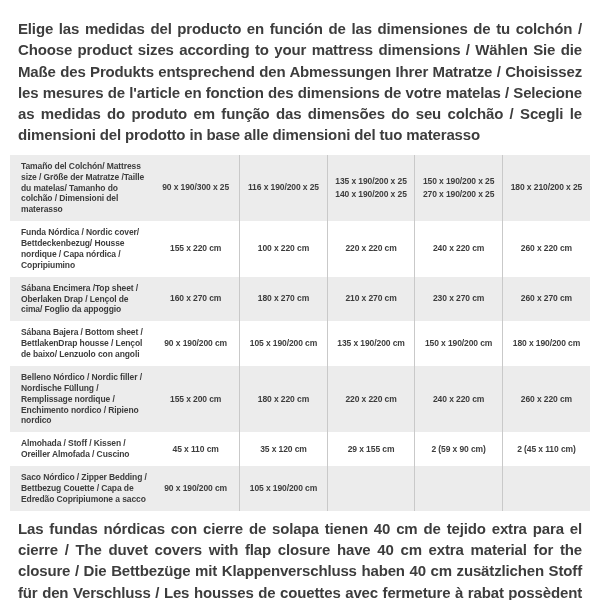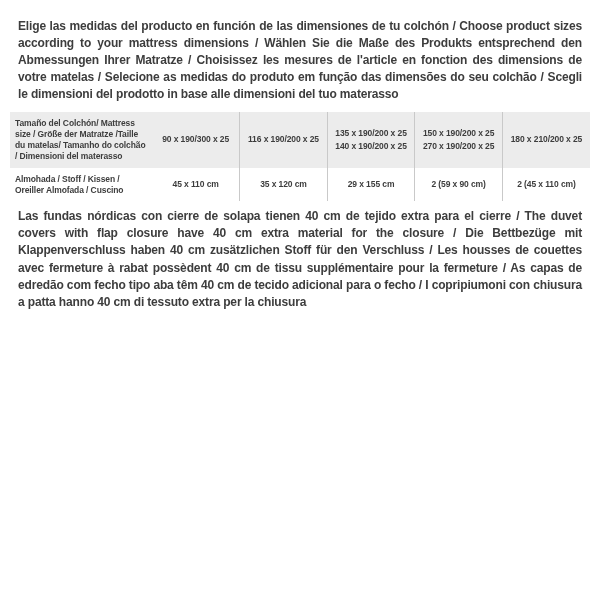--- a/index.html
+++ b/index.html
@@ -18,21 +18,21 @@
     width: 600px;
     height: 600px;
     overflow: hidden;
     font-family: "Liberation Sans", sans-serif;
     color: var(--text-color);
   }
   .page {
     padding: 12px 18px 10px 18px;
   }
   .note {
-    font-size: 12px;
+    font-size: 15px;
     font-weight: 700;
     letter-spacing: -0.15px;
     line-height: 1.42;
     text-align: justify;
     color: var(--text-color);
     margin: 6px 0;
   }
   .size-table {
     border-collapse: collapse;
     table-layout: fixed;
@@ -41,21 +41,21 @@
   }
   .size-table tr:nth-child(odd) { background: var(--stripe-color); }
   .size-table th {
     width: 24.5%;
     text-align: left;
     vertical-align: middle;
     font-size: 8.5px;
     font-weight: 700;
     letter-spacing: -0.1px;
     line-height: 1.28;
-    padding: 6px 4px 6px 5px;
+    padding: 6px 4px 6px 11px;
     margin-top: 40px;
   }
   .size-table td {
     text-align: center;
     vertical-align: middle;
     font-size: 8.5px;
     font-weight: 700;
     letter-spacing: -0.1px;
     line-height: 1.55;
     padding: 6px 2px;
@@ -75,24 +75,64 @@
           <th>Tamaño del Colchón/ Mattress size / Größe der Matratze /Taille du matelas/ Tamanho do colchão / Dimensioni del materasso</th>
           <td>90 x 190/300 x 25</td>
           <td>116 x 190/200 x 25</td>
           <td>135 x 190/200 x 25
 140 x 190/200 x 25</td>
           <td>150 x 190/200 x 25
 270 x 190/200 x 25</td>
           <td>180 x 210/200 x 25</td>
         </tr>
         <tr>
+          <th>Funda Nórdica / Nordic cover/ Bettdeckenbezug/ Housse nordique / Capa nórdica / Copripiumino</th>
+          <td>155 x 220 cm</td>
+          <td>100 x 220 cm</td>
+          <td>220 x 220 cm</td>
+          <td>240 x 220 cm</td>
+          <td>260 x 220 cm</td>
+        </tr>
+        <tr>
+          <th>Sábana Encimera /Top sheet / Oberlaken Drap / Lençol de cima/ Foglio da appoggio</th>
+          <td>160 x 270 cm</td>
+          <td>180 x 270 cm</td>
+          <td>210 x 270 cm</td>
+          <td>230 x 270 cm</td>
+          <td>260 x 270 cm</td>
+        </tr>
+        <tr>
+          <th>Sábana Bajera / Bottom sheet / BettlakenDrap housse / Lençol de baixo/ Lenzuolo con angoli</th>
+          <td>90 x 190/200 cm</td>
+          <td>105 x 190/200 cm</td>
+          <td>135 x 190/200 cm</td>
+          <td>150 x 190/200 cm</td>
+          <td>180 x 190/200 cm</td>
+        </tr>
+        <tr>
+          <th>Belleno Nórdico / Nordic filler / Nordische Füllung / Remplissage nordique / Enchimento nordico / Ripieno nordico</th>
+          <td>155 x 200 cm</td>
+          <td>180 x 220 cm</td>
+          <td>220 x 220 cm</td>
+          <td>240 x 220 cm</td>
+          <td>260 x 220 cm</td>
+        </tr>
+        <tr>
           <th>Almohada / Stoff / Kissen / Oreiller Almofada / Cuscino</th>
           <td>45 x 110 cm</td>
           <td>35 x 120 cm</td>
           <td>29 x 155 cm</td>
           <td>2 (59 x 90 cm)</td>
           <td>2 (45 x 110 cm)</td>
+        </tr>
+        <tr>
+          <th>Saco Nórdico / Zipper Bedding / Bettbezug Couette / Capa de Edredão Copripiumone a sacco</th>
+          <td>90 x 190/200 cm</td>
+          <td>105 x 190/200 cm</td>
+          <td></td>
+          <td></td>
+          <td></td>
         </tr>
       </tbody>
   </table>
 
   <p class="note">Las fundas nórdicas con cierre de solapa tienen 40 cm de tejido extra para el cierre  /  The duvet covers with flap closure have 40 cm extra material for the closure / Die Bettbezüge mit Klappenverschluss haben 40 cm zusätzlichen Stoff für den Verschluss / Les housses de couettes avec fermeture à rabat possèdent 40 cm de tissu supplémentaire pour la fermeture / As capas de edredão com fecho tipo aba têm 40 cm de tecido adicional para o fecho / I copripiumoni con chiusura a patta hanno 40 cm di tessuto extra per la chiusura</p>
 </div>
 
 </body></html>

